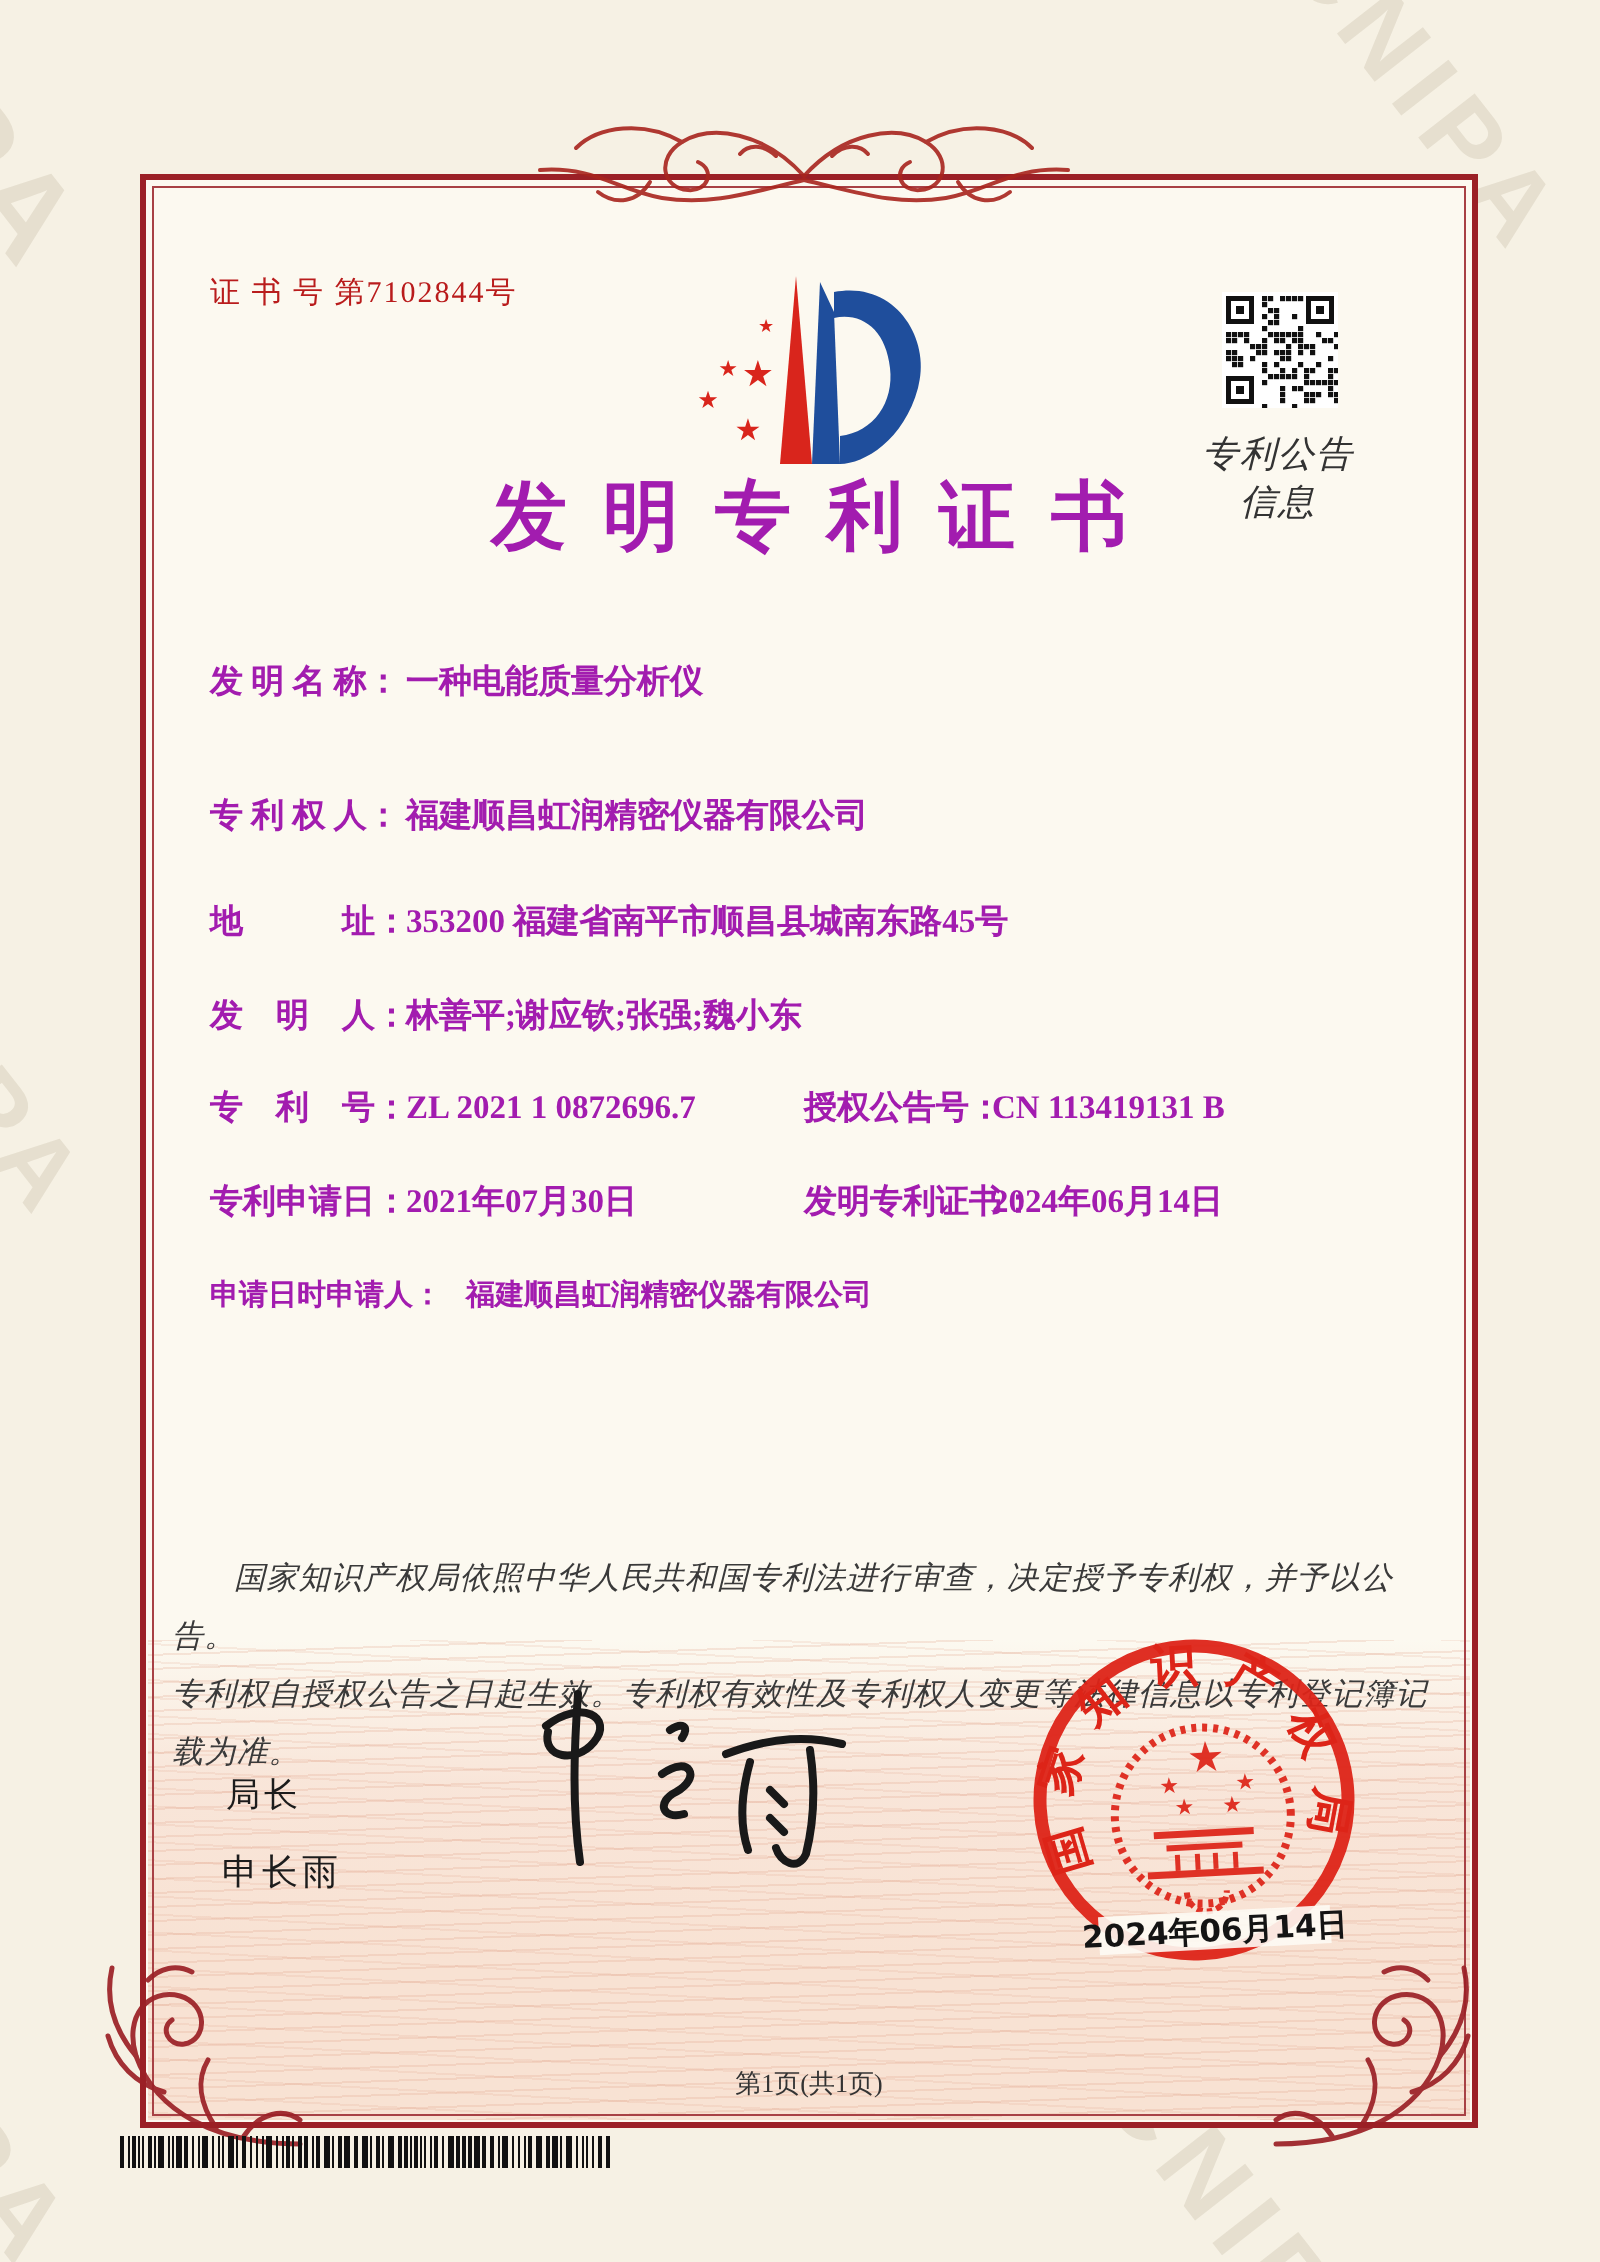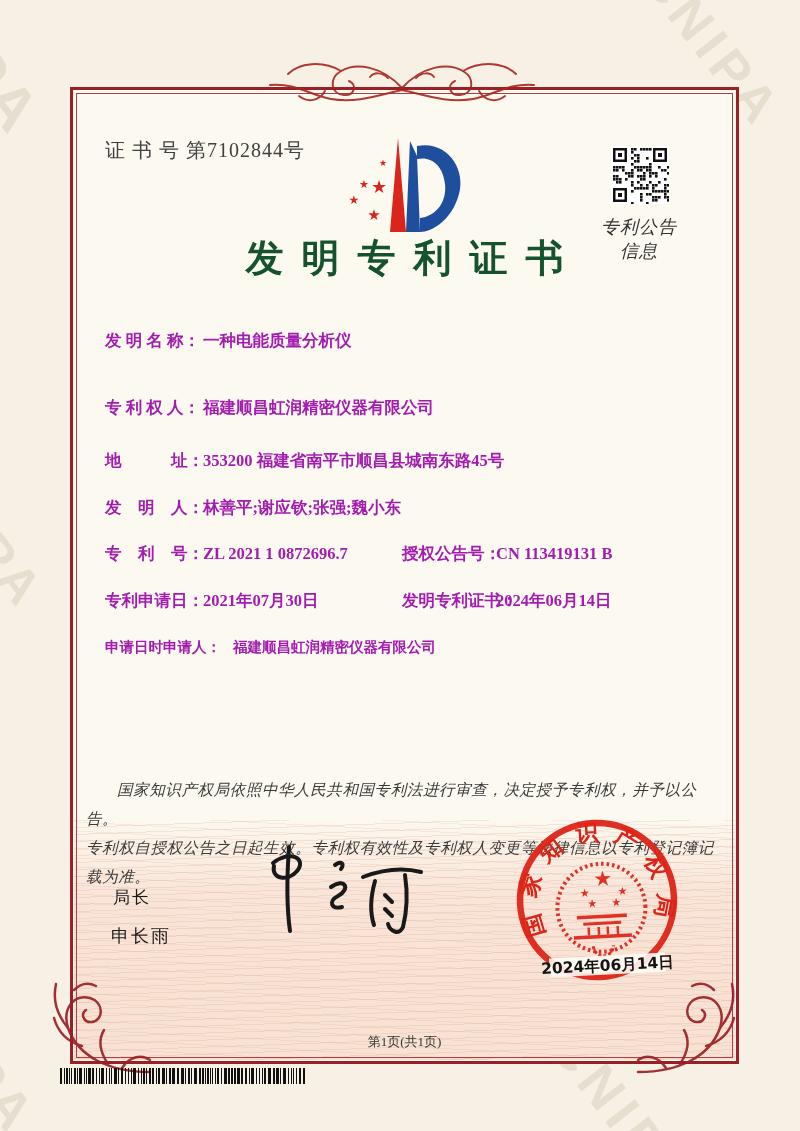--- a/index.html
+++ b/index.html
@@ -12,23 +12,23 @@
   
   .cert{position:absolute;left:70px;top:87px;width:669px;height:977px;background:#fcf9f0;}
   .b-outer{position:absolute;inset:0;border:3px solid #9b2026;}
   .b-inner{position:absolute;inset:6px;border:1px solid #a84145;}
   .band{position:absolute;left:4px;right:4px;bottom:4px;height:240px;
         background:
           repeating-linear-gradient(178deg, rgba(221,154,128,0.22) 0 1px, rgba(0,0,0,0) 1px 7px),
           repeating-linear-gradient(183deg, rgba(221,154,128,0.16) 0 1px, rgba(0,0,0,0) 1px 9px),
           linear-gradient(180deg, rgba(248,226,213,0) 0, rgba(248,226,213,0.85) 70px, #f8e2d3 160px);}
   
-  .certno{position:absolute;left:35px;top:50px;font-size:20px;color:#404040;letter-spacing:1px;}
+  .certno{position:absolute;left:35px;top:50px;font-size:15px;color:#b91c1c;letter-spacing:1px;}
   .title{position:absolute;left:0;right:0;top:146px;text-align:center;font-size:38px;font-weight:bold;
-         color:#14532d;letter-spacing:18px;padding-left:18px;}
+         color:#a21caf;letter-spacing:18px;padding-left:18px;}
   .qr-label{position:absolute;left:524px;top:128px;width:90px;text-align:center;font-size:18px;
             font-style:italic;color:#333;letter-spacing:1px;}
   .row{position:absolute;left:35px;font-size:16.5px;color:#a21caf;white-space:nowrap;font-weight:bold;}
   .row .lab{display:inline-block;width:96px;}
   .row.two{left:332px;}
   .row.two .lab{width:92px;}
   .row .val{margin-left:2px;}
   .row.small{font-size:14.5px;}
   .row.small .lab{width:auto;margin-right:10px;}
   .para{position:absolute;left:16px;top:675px;width:638px;font-size:15.5px;line-height:29px;

